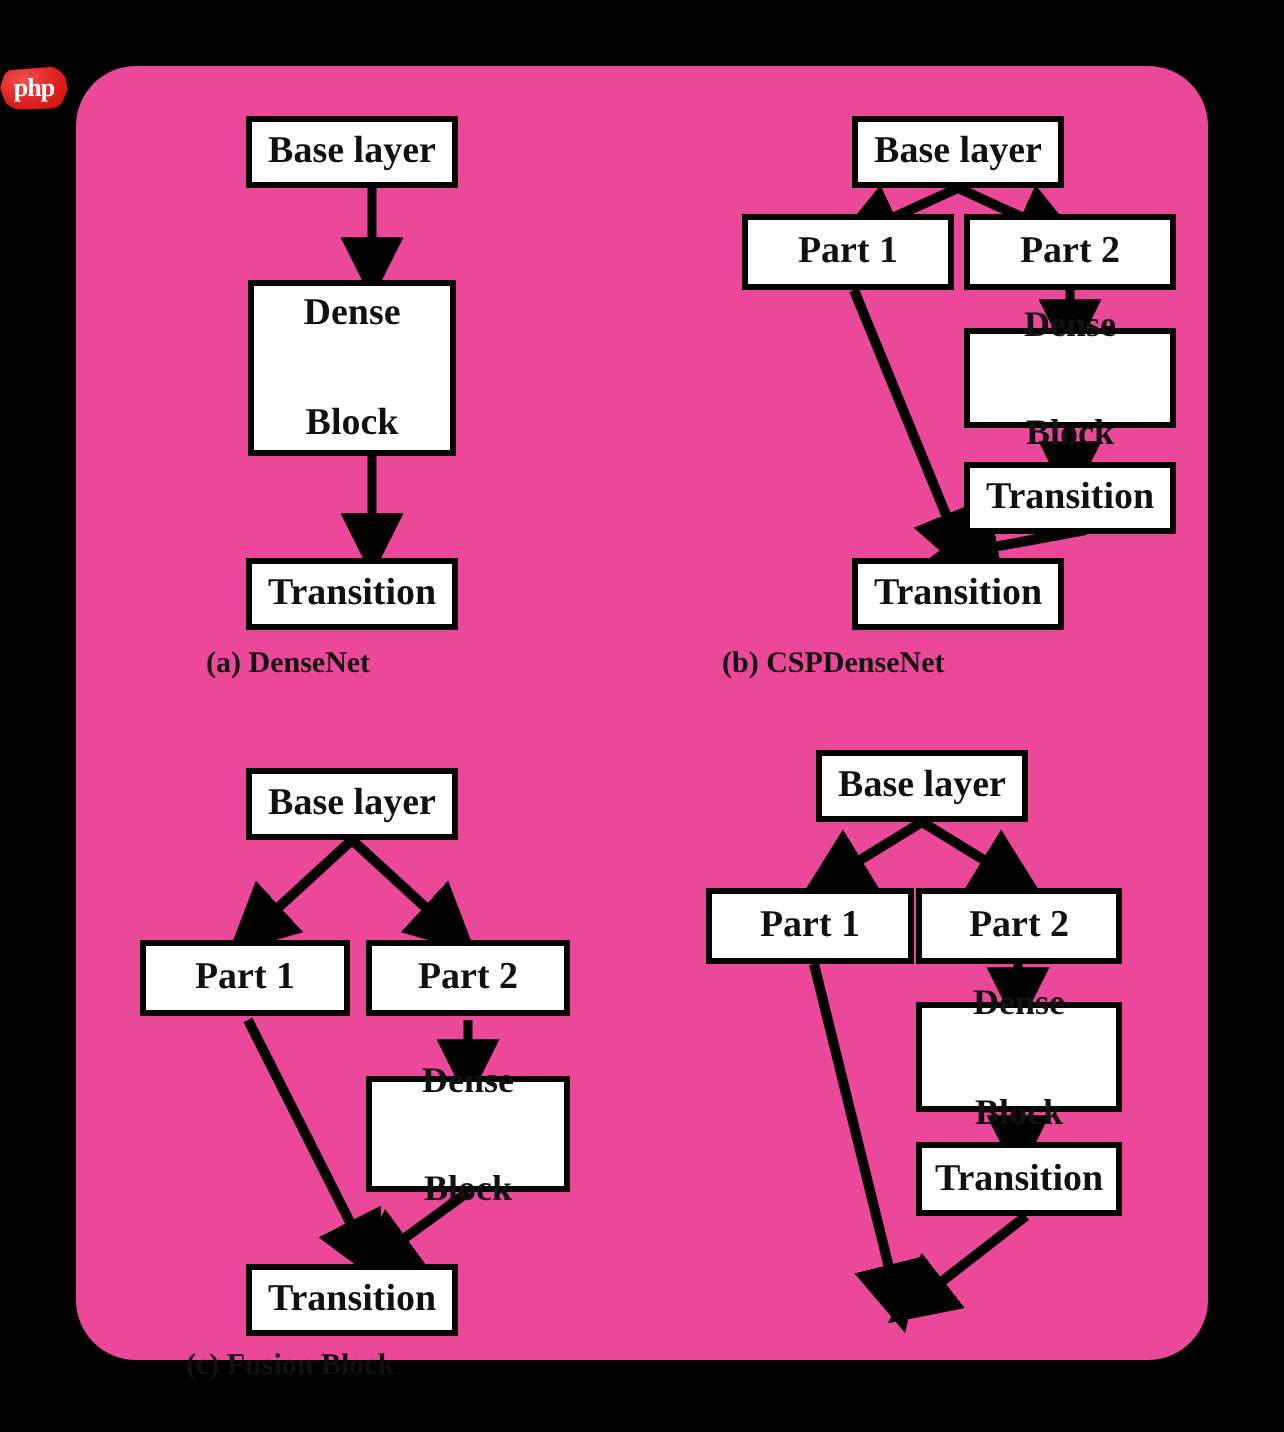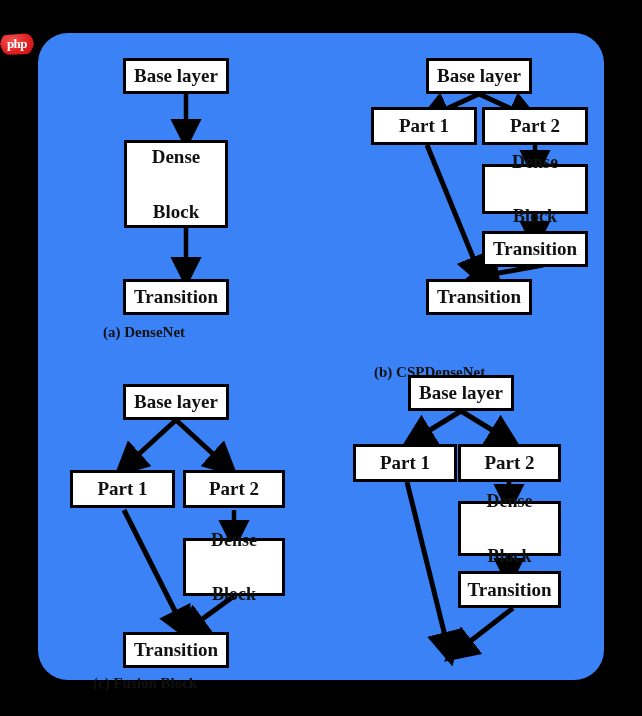--- a/index.html
+++ b/index.html
@@ -9,21 +9,21 @@
   #php-badge{position:absolute;left:0;top:0;width:34px;height:25px;margin-top:32px;}
   #php-badge .shape{position:absolute;left:0;top:1px;width:34px;height:22px;
       background:radial-gradient(ellipse at 35% 32%, #f05050 0%, #e02020 55%, #c20d0d 100%);
       border-radius:11px/11px;
       clip-path:polygon(8% 10%,92% 0%,100% 52%,88% 96%,12% 100%,0% 50%);}
   #php-badge .txt{position:absolute;left:0;top:2px;width:34px;height:20px;
       line-height:20px;text-align:center;color:#fff;font-weight:bold;
       font-size:13px;font-family:"Liberation Serif",serif;letter-spacing:-0.5px;}
 
   #card{position:absolute;left:38px;top:33px;width:566px;height:647px;
-        background:#3b82f6;border-radius:30px;}
+        background:#ec4899;border-radius:30px;}
 
   .panel{position:absolute;}
   .box{position:absolute;background:#fff;border:3.5px solid #000;
        box-sizing:border-box;display:flex;align-items:center;
        justify-content:center;text-align:center;
        font-weight:bold;color:#111;line-height:1.02;
        font-family:"Liberation Serif","DejaVu Serif",serif;}
   .box.b1{font-size:19px;}
   .box.b2{font-size:19px;gap:36px;}
   .cap{position:absolute;font-weight:bold;font-size:15px;color:#111;
@@ -100,21 +100,21 @@
     </div>
 
     <div class="box b1" style="left:161px;top:198px;width:106px;height:36px;">
       <span>Transition</span>
     </div>
 
     <div class="box b1" style="left:105px;top:246px;width:106px;height:36px;">
       <span>Transition</span>
     </div>
 
-    <div class="cap" style="left:53px;top:291px;margin-top:40px;">(b) CSPDenseNet</div>
+    <div class="cap" style="left:40px;top:291px;">(b) CSPDenseNet</div>
   </div>
 
   <div class="panel" style="left:0px;top:325px;width:283px;height:322px;">
     <svg class="arrows" width="283" height="322">
       <defs>
         <marker id="ahC" markerWidth="7" markerHeight="7" refX="3.2" refY="3.5" orient="auto">
           <path d="M0,0 L7,3.5 L0,7 z" fill="#000"></path>
         </marker>
       </defs>
       <line x1="138" y1="62" x2="90" y2="106" stroke="#000" stroke-width="5" marker-end="url(#ahC)"></line>

